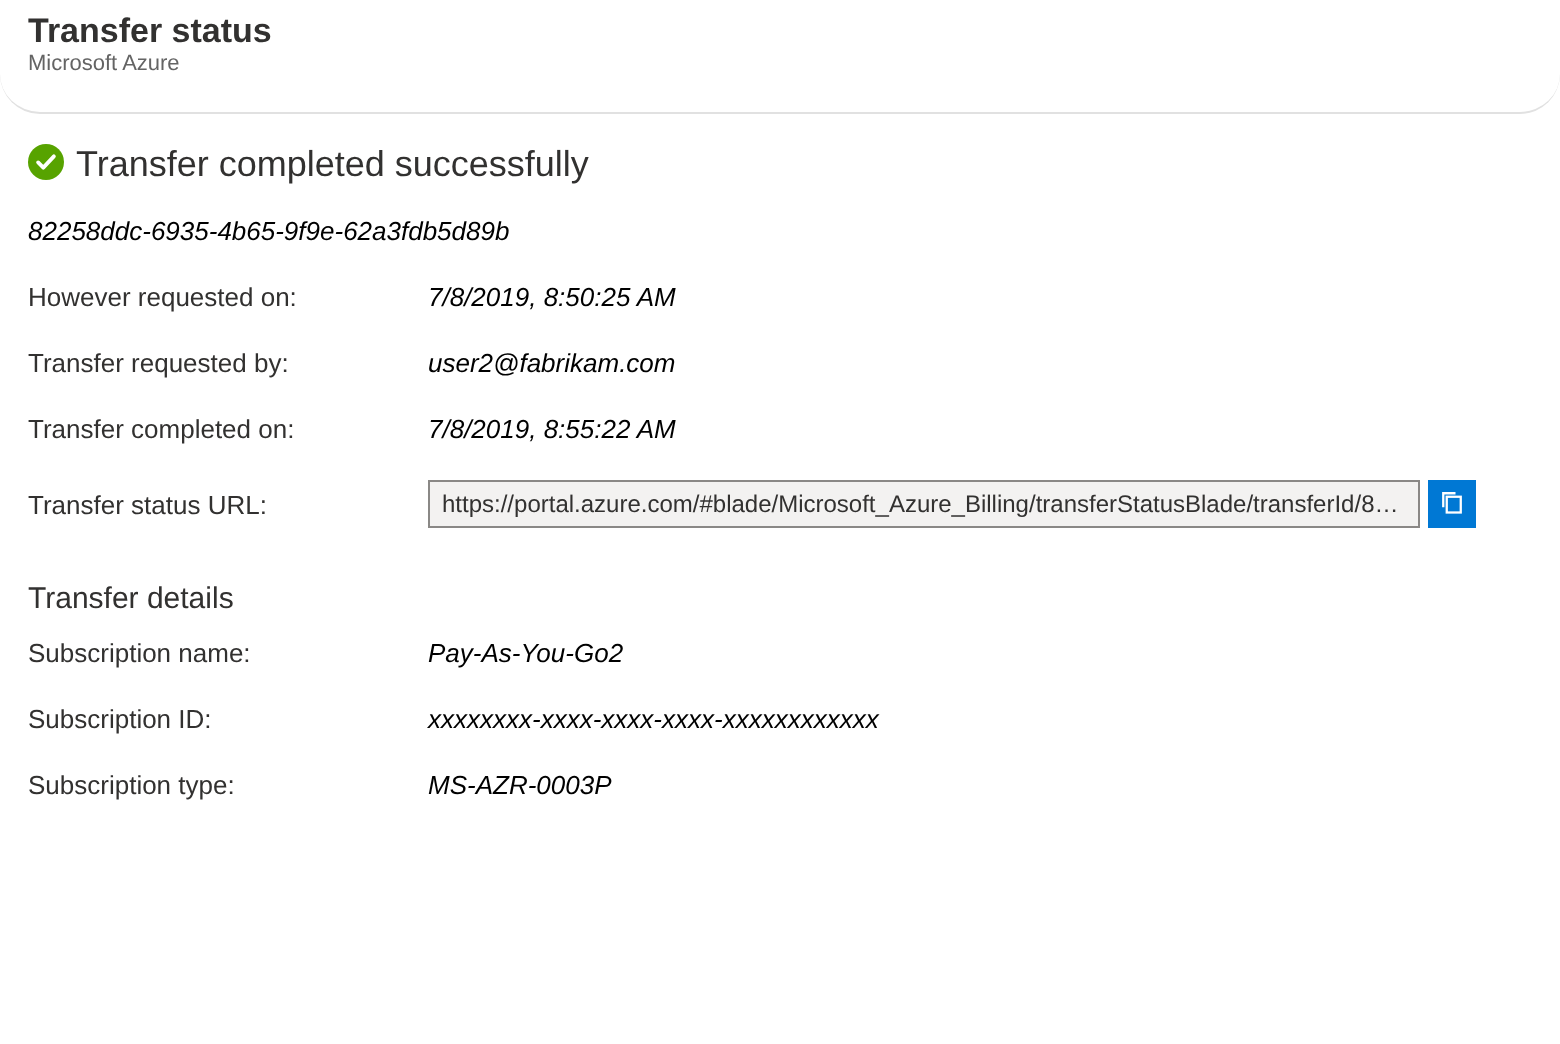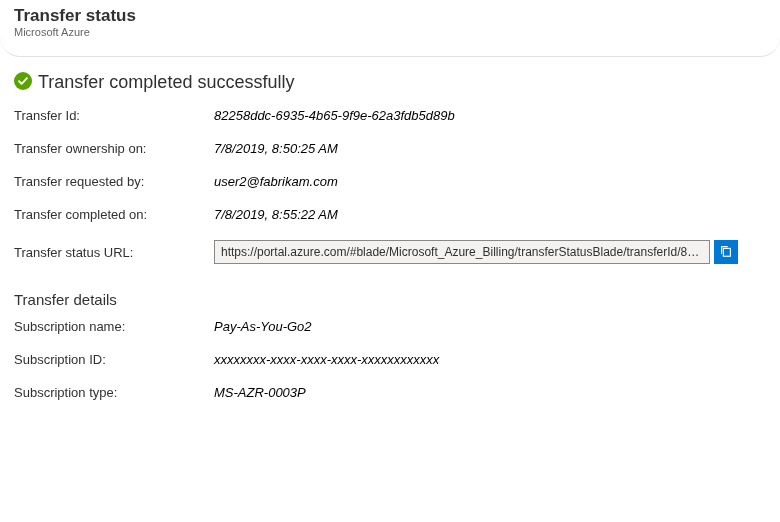--- a/index.html
+++ b/index.html
@@ -120,26 +120,25 @@
       <svg viewBox="0 0 16 16" width="18" height="18">
         <circle cx="8" cy="8" r="8" fill="#57a300"></circle>
         <path d="M4.5 8.2 L6.8 10.5 L11.5 5.5" stroke="#fff" stroke-width="1.7" fill="none" stroke-linecap="round" stroke-linejoin="round"></path>
       </svg>
     </span>
     <div class="status-heading">Transfer completed successfully</div>
   </div>
 
 
   <div class="field-row">
-    <div class="field-label">Transfer Id:</div>
     <div class="field-value">82258ddc-6935-4b65-9f9e-62a3fdb5d89b</div>
   </div>
 
   <div class="field-row">
-    <div class="field-label">Transfer ownership on:</div>
+    <div class="field-label">However requested on:</div>
     <div class="field-value">7/8/2019, 8:50:25 AM</div>
   </div>
 
   <div class="field-row">
     <div class="field-label">Transfer requested by:</div>
     <div class="field-value">user2@fabrikam.com</div>
   </div>
 
   <div class="field-row">
     <div class="field-label">Transfer completed on:</div>

